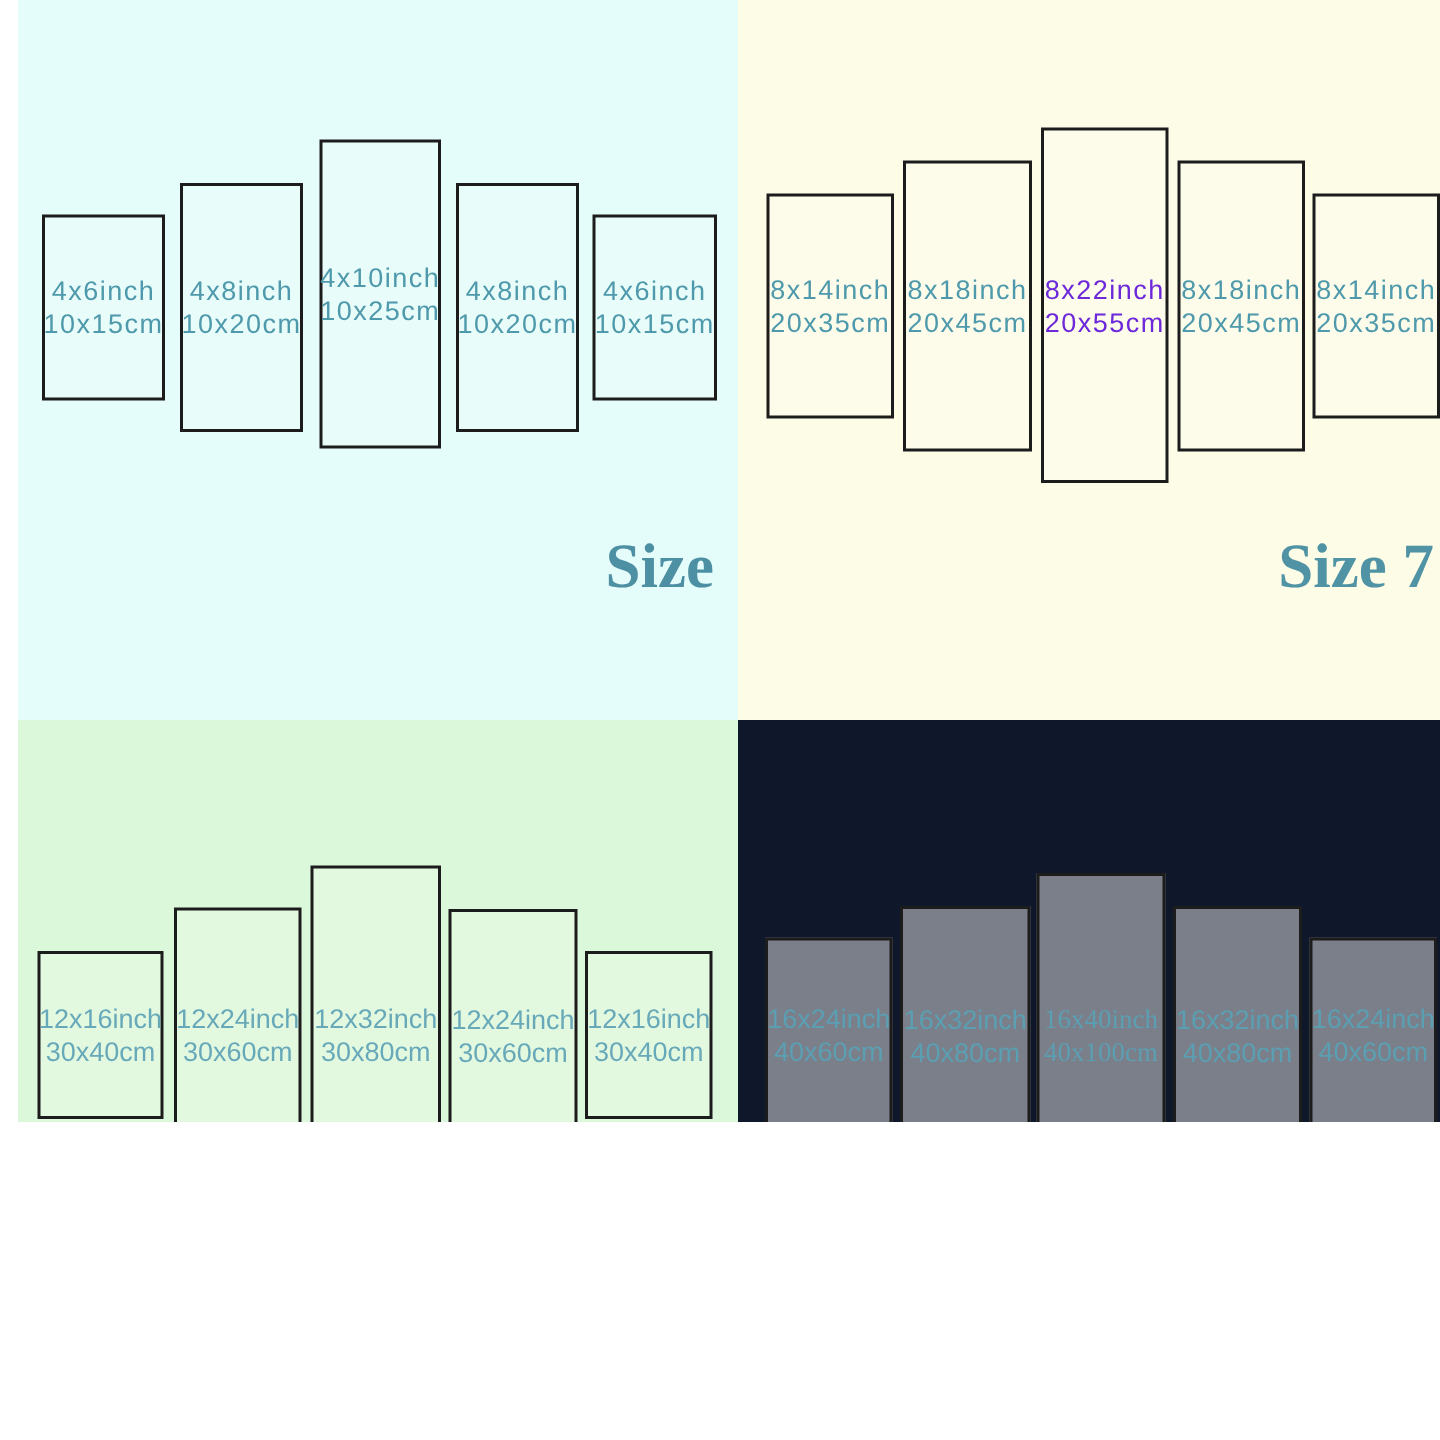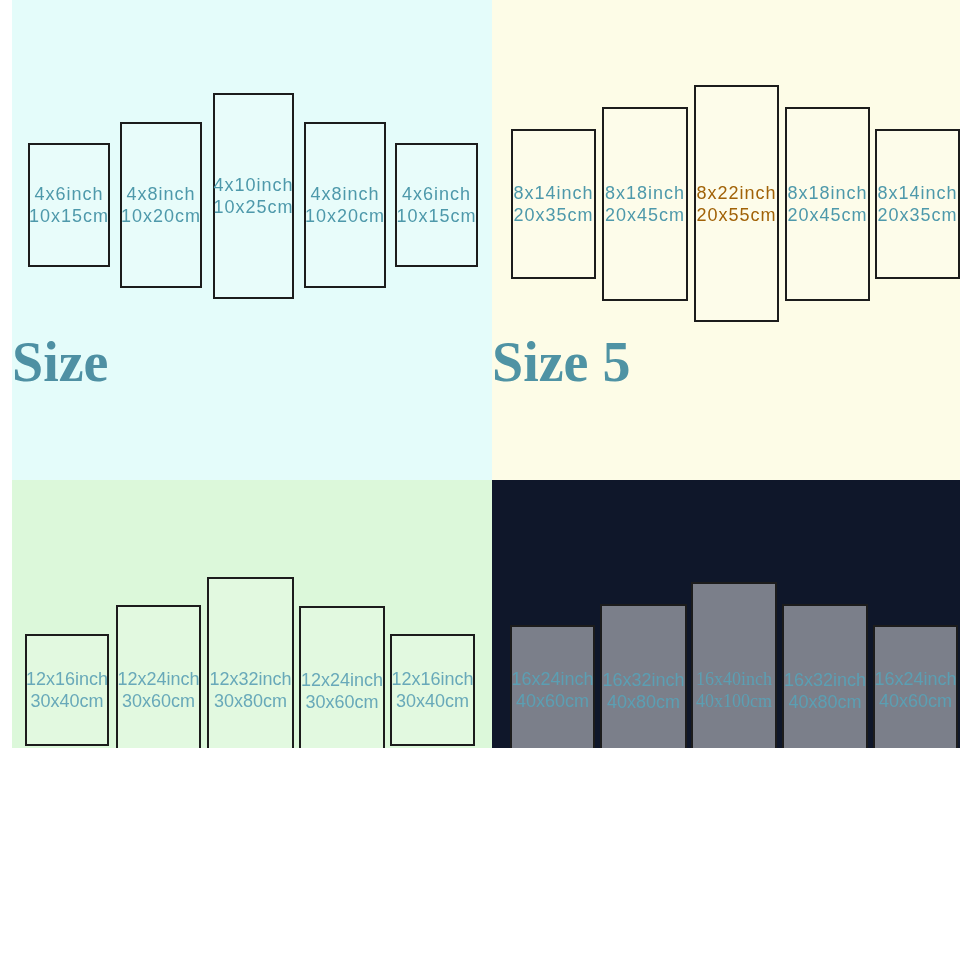--- a/index.html
+++ b/index.html
@@ -28,25 +28,25 @@
     text-align:center;
     font-size:18px;
     line-height:22px;
     white-space:nowrap;
   }
   .panel-label span{display:block;}
   .quad.top .panel-label{letter-spacing:1px;}
   .title{
     position:absolute;
     left:0;right:0;
-    margin:0;
-    text-align:left;
+    margin:16px;
+    text-align:right;
     font-family:"Liberation Serif",serif;
     font-weight:bold;
-    font-size:56px;
+    font-size:42px;
     line-height:44px;
   }
   .quad.top .title{top:340px;}
   .quad.bottom .title{top:350px;}
 </style>
 </head>
 <body>
 
 <div class="page">
 
@@ -91,38 +91,38 @@
         <span>20x35cm</span>
       </div>
     </div>
     <div class="panel" style="left: 110px; top: 107px; width: 86px; height: 194px; background-color: rgba(255, 255, 255, 0.15);">
       <div class="panel-label" style="color: rgb(78, 153, 171);">
         <span>8x18inch</span>
         <span>20x45cm</span>
       </div>
     </div>
     <div class="panel" style="left: 202px; top: 85px; width: 85px; height: 237px; background-color: rgba(255, 255, 255, 0.15);">
-      <div class="panel-label" style="color: #a16207;">
+      <div class="panel-label" style="color: #6d28d9;">
         <span>8x22inch</span>
         <span>20x55cm</span>
       </div>
     </div>
     <div class="panel" style="left: 293px; top: 107px; width: 85px; height: 194px; background-color: rgba(255, 255, 255, 0.15);">
       <div class="panel-label" style="color: rgb(78, 153, 171);">
         <span>8x18inch</span>
         <span>20x45cm</span>
       </div>
     </div>
     <div class="panel" style="left: 383px; top: 129px; width: 85px; height: 150px; background-color: rgba(255, 255, 255, 0.15);">
       <div class="panel-label" style="color: rgb(78, 153, 171);">
         <span>8x14inch</span>
         <span>20x35cm</span>
       </div>
     </div>
-    <h2 class="title" style="color: rgb(79, 147, 164);">Size 5</h2>
+    <h2 class="title" style="color: rgb(79, 147, 164);">Size 7</h2>
   </section>
 
   <section class="quad bottom" style="background-color: rgb(220, 248, 218);">
     <div class="panel" style="left: 13px; top: 154px; width: 84px; height: 112px; background-color: rgba(255, 255, 255, 0.18);">
       <div class="panel-label" style="color: rgb(104, 169, 185);">
         <span>12x16inch</span>
         <span>30x40cm</span>
       </div>
     </div>
     <div class="panel" style="left: 104px; top: 125px; width: 85px; height: 170px; background-color: rgba(255, 255, 255, 0.18);">

